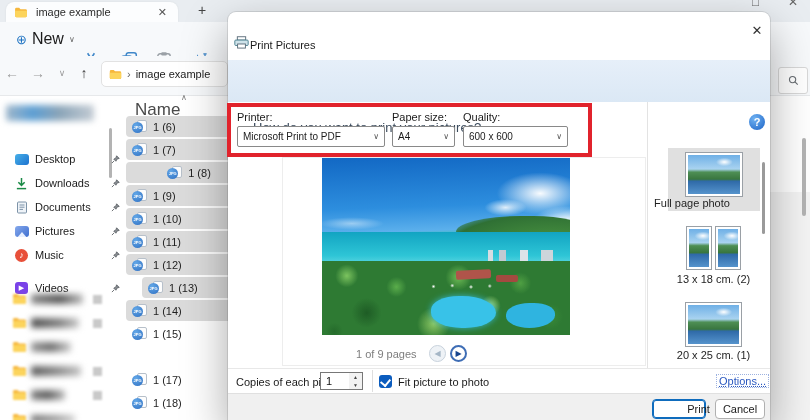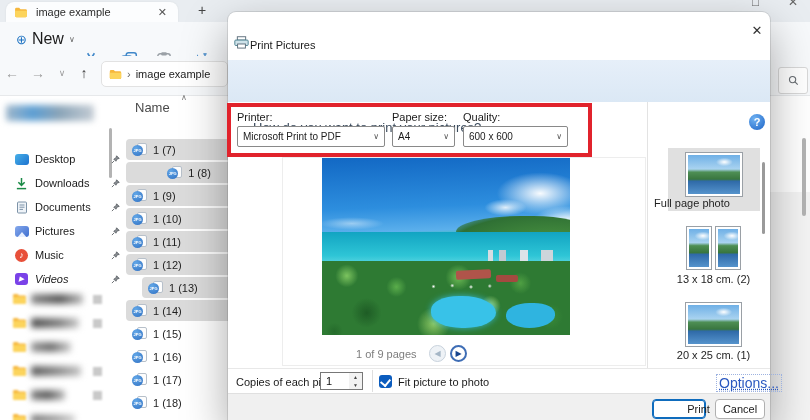--- a/index.html
+++ b/index.html
@@ -46,21 +46,21 @@
   .ic-videos{background:#7a42e8;border-radius:3px;width:13px;height:12px;color:#fff;font-size:7px;
              line-height:12px;text-align:center;}
   .ic-pictures{background:linear-gradient(135deg,#86a9ec,#3f6fd0);border-radius:3px;width:14px;height:11px;
                position:relative;overflow:hidden;}
   .ic-pictures:after{content:"";position:absolute;left:1px;bottom:-2px;width:0;height:0;
                border-left:6px solid transparent;border-right:6px solid transparent;border-bottom:7px solid #e8f0ff;}
   .blurbar{position:absolute;filter:blur(3px);border-radius:2px;}
   .blur-row{position:absolute;left:12px;height:16px;display:flex;align-items:center;gap:4px;}
   .blur-sq{position:absolute;width:9px;height:9px;background:#c9c9c9;filter:blur(1px);}
   
-  .list-head{position:absolute;left:135px;top:100px;font-size:13px;color:#4a4a4a;}
+  .list-head{position:absolute;left:135px;top:100px;font-size:17px;color:#4a4a4a;}
   .sort-chev{position:absolute;left:181px;top:93px;font-size:8px;color:#777;}
   .file-row{position:absolute;left:126px;width:120px;height:21px;border-radius:4px;display:flex;
             align-items:center;gap:6px;padding-left:6px;box-sizing:border-box;}
   .file-row.sel{background:#dbdbdb;}
   .file-name{font-size:11px;color:#1f1f1f;}
   .jpgicon{position:relative;width:15px;height:13px;flex:0 0 auto;}
   .jpgicon .page{position:absolute;right:0;top:0;width:10px;height:12px;background:#fdfdfd;
                  border:1px solid #b7c0ca;border-radius:2px;box-sizing:border-box;}
   .jpgicon .disc{position:absolute;left:0;bottom:0;width:11px;height:11px;border-radius:50%;
                  background:radial-gradient(circle at 35% 30%,#63a8e8,#2e6fc2);color:#fff;
@@ -141,21 +141,21 @@
   .copies-input{position:absolute;left:92px;top:3px;width:30px;height:18px;border:1px solid #777;
                 font-size:11px;color:#111;display:flex;align-items:center;padding-left:5px;box-sizing:border-box;background:#fff;}
   .spinner{position:absolute;left:121px;top:3px;width:14px;height:18px;border:1px solid #777;border-left:none;
            box-sizing:border-box;display:flex;flex-direction:column;background:#f2f2f2;}
   .spin{flex:1;font-size:5px;color:#444;display:flex;align-items:center;justify-content:center;}
   .cdiv{position:absolute;left:144px;top:1px;width:1px;height:22px;background:#dedede;}
   .chk{position:absolute;left:151px;top:6px;width:13px;height:13px;background:#0b5cbe;border-radius:3px;}
   .chk:after{content:"";position:absolute;left:3px;top:2px;width:5px;height:7px;border:solid #fff;
              border-width:0 2px 2px 0;transform:rotate(40deg);}
   .fit-lbl{position:absolute;left:170px;top:7px;font-size:11px;color:#1b1b1b;}
-  .options{position:absolute;left:488px;top:5px;font-size:14px;color:#2a58c0;
+  .options{position:absolute;left:488px;top:5px;font-size:11px;color:#2a58c0;
            text-decoration:underline dotted;border:1px dotted #9db2e0;padding:0 2px;}
   .dlg-footer{position:absolute;left:0;top:381px;width:542px;height:27px;background:#f0f0f0;
               border-top:1px solid #e0e0e0;box-sizing:border-box;}
   .fbtn{position:absolute;top:5px;height:20px;background:#fff;border-radius:4px;font-size:11px;
         color:#1b1b1b;display:flex;align-items:center;justify-content:center;box-sizing:border-box;}
   .btn-print{left:424px;width:54px;border:1px solid #0f6cbd;box-shadow:0 0 0 1px #0f6cbd inset;padding-left:39px;}
   .btn-cancel{left:487px;width:50px;border:1px solid #b0b0b0;}
   
   .annotation{position:absolute;left:227px;top:103px;width:365px;height:54px;border:4px solid #e1232c;
               box-sizing:border-box;z-index:60;}
@@ -284,21 +284,21 @@
   <div class="side-item" style="top:245px;">
     <span class="sideicon">
         <span class="ic-music">♪</span>
       </span>
     <span class="side-lbl">Music</span>
     <svg class="pin" width="9" height="9" viewBox="0 0 10 10" fill="none" stroke="#5f6368" stroke-width="1">
         <path d="M6.2.9 L9.1 3.8 L6.8 4.4 L5.4 6.9 L3.1 4.6 L5.6 3.2 Z" fill="#8a8f94"></path>
         <path d="M3.3 6.7 L1 9"></path>
       </svg>
   </div>
-  <div class="side-item" style="top:269px;font-style:italic;">
+  <div class="side-item" style="top:278px;">
     <span class="sideicon">
         <span class="ic-videos">▶</span>
       </span>
     <span class="side-lbl">Videos</span>
     <svg class="pin" width="9" height="9" viewBox="0 0 10 10" fill="none" stroke="#5f6368" stroke-width="1">
         <path d="M6.2.9 L9.1 3.8 L6.8 4.4 L5.4 6.9 L3.1 4.6 L5.6 3.2 Z" fill="#8a8f94"></path>
         <path d="M3.3 6.7 L1 9"></path>
       </svg>
   </div>
 
@@ -345,20 +345,27 @@
     <svg width="15" height="12" viewBox="0 0 16 13" style="filter:blur(1px);">
         <path d="M1 2.6q0-1.6 1.6-1.6h3.2l1.6 1.6h6q1.6 0 1.6 1.6v6.2q0 1.6-1.6 1.6H2.6q-1.6 0-1.6-1.6z" fill="#f6b73c"></path>
         <path d="M1 4.4h14v5.9q0 1.7-1.6 1.7H2.6Q1 12 1 10.3z" fill="#fcd45c"></path>
       </svg>
     <span class="blurbar" style="position:static;width:44px;height:8px;background:linear-gradient(90deg,#6f6f6f,#a0a0a0 60%,#d4d4d4);"></span>
   </div>
 
   <div class="list-head">Name</div>
   <div class="sort-chev">∧</div>
 
+  <div class="file-row sel" style="top:116px;">
+      <span class="jpgicon">
+        <span class="page"></span>
+        <span class="disc">JPG</span>
+      </span>
+      <span class="file-name">1 (6)</span>
+    </div>
   <div class="file-row sel" style="top:139px;">
       <span class="jpgicon">
         <span class="page"></span>
         <span class="disc">JPG</span>
       </span>
       <span class="file-name">1 (7)</span>
     </div>
   <div class="file-row sel" style="top:162px;justify-content:center;">
       <span class="jpgicon">
         <span class="page"></span>
@@ -407,27 +414,20 @@
         <span class="disc">JPG</span>
       </span>
       <span class="file-name">1 (14)</span>
     </div>
   <div class="file-row" style="top:323px;text-align:center;">
       <span class="jpgicon">
         <span class="page"></span>
         <span class="disc">JPG</span>
       </span>
       <span class="file-name">1 (15)</span>
-    </div>
-  <div class="file-row" style="top:346px;">
-      <span class="jpgicon">
-        <span class="page"></span>
-        <span class="disc">JPG</span>
-      </span>
-      <span class="file-name">1 (16)</span>
     </div>
   <div class="file-row" style="top:369px;">
       <span class="jpgicon">
         <span class="page"></span>
         <span class="disc">JPG</span>
       </span>
       <span class="file-name">1 (17)</span>
     </div>
   <div class="file-row" style="top:392px;">
       <span class="jpgicon">

